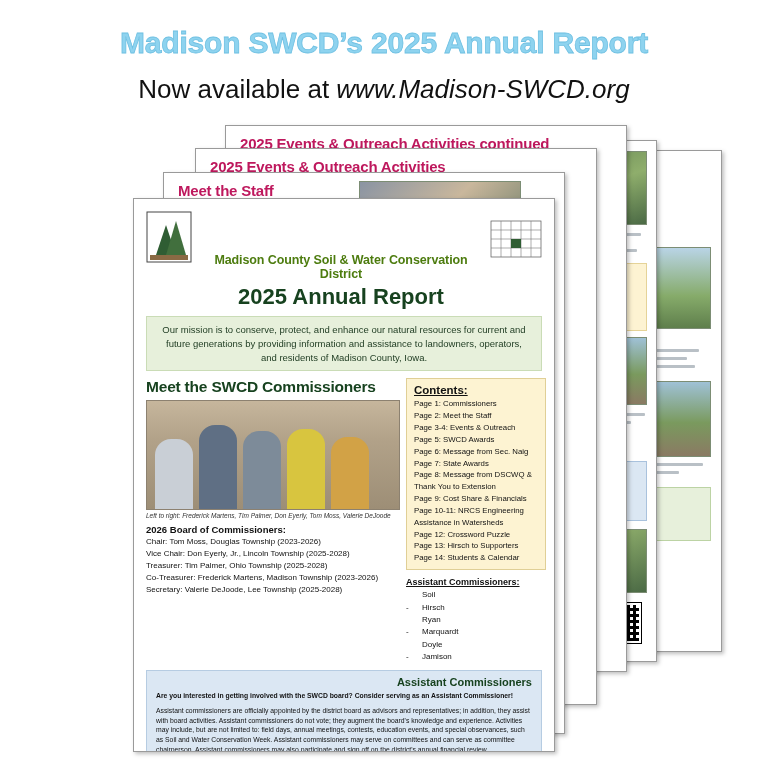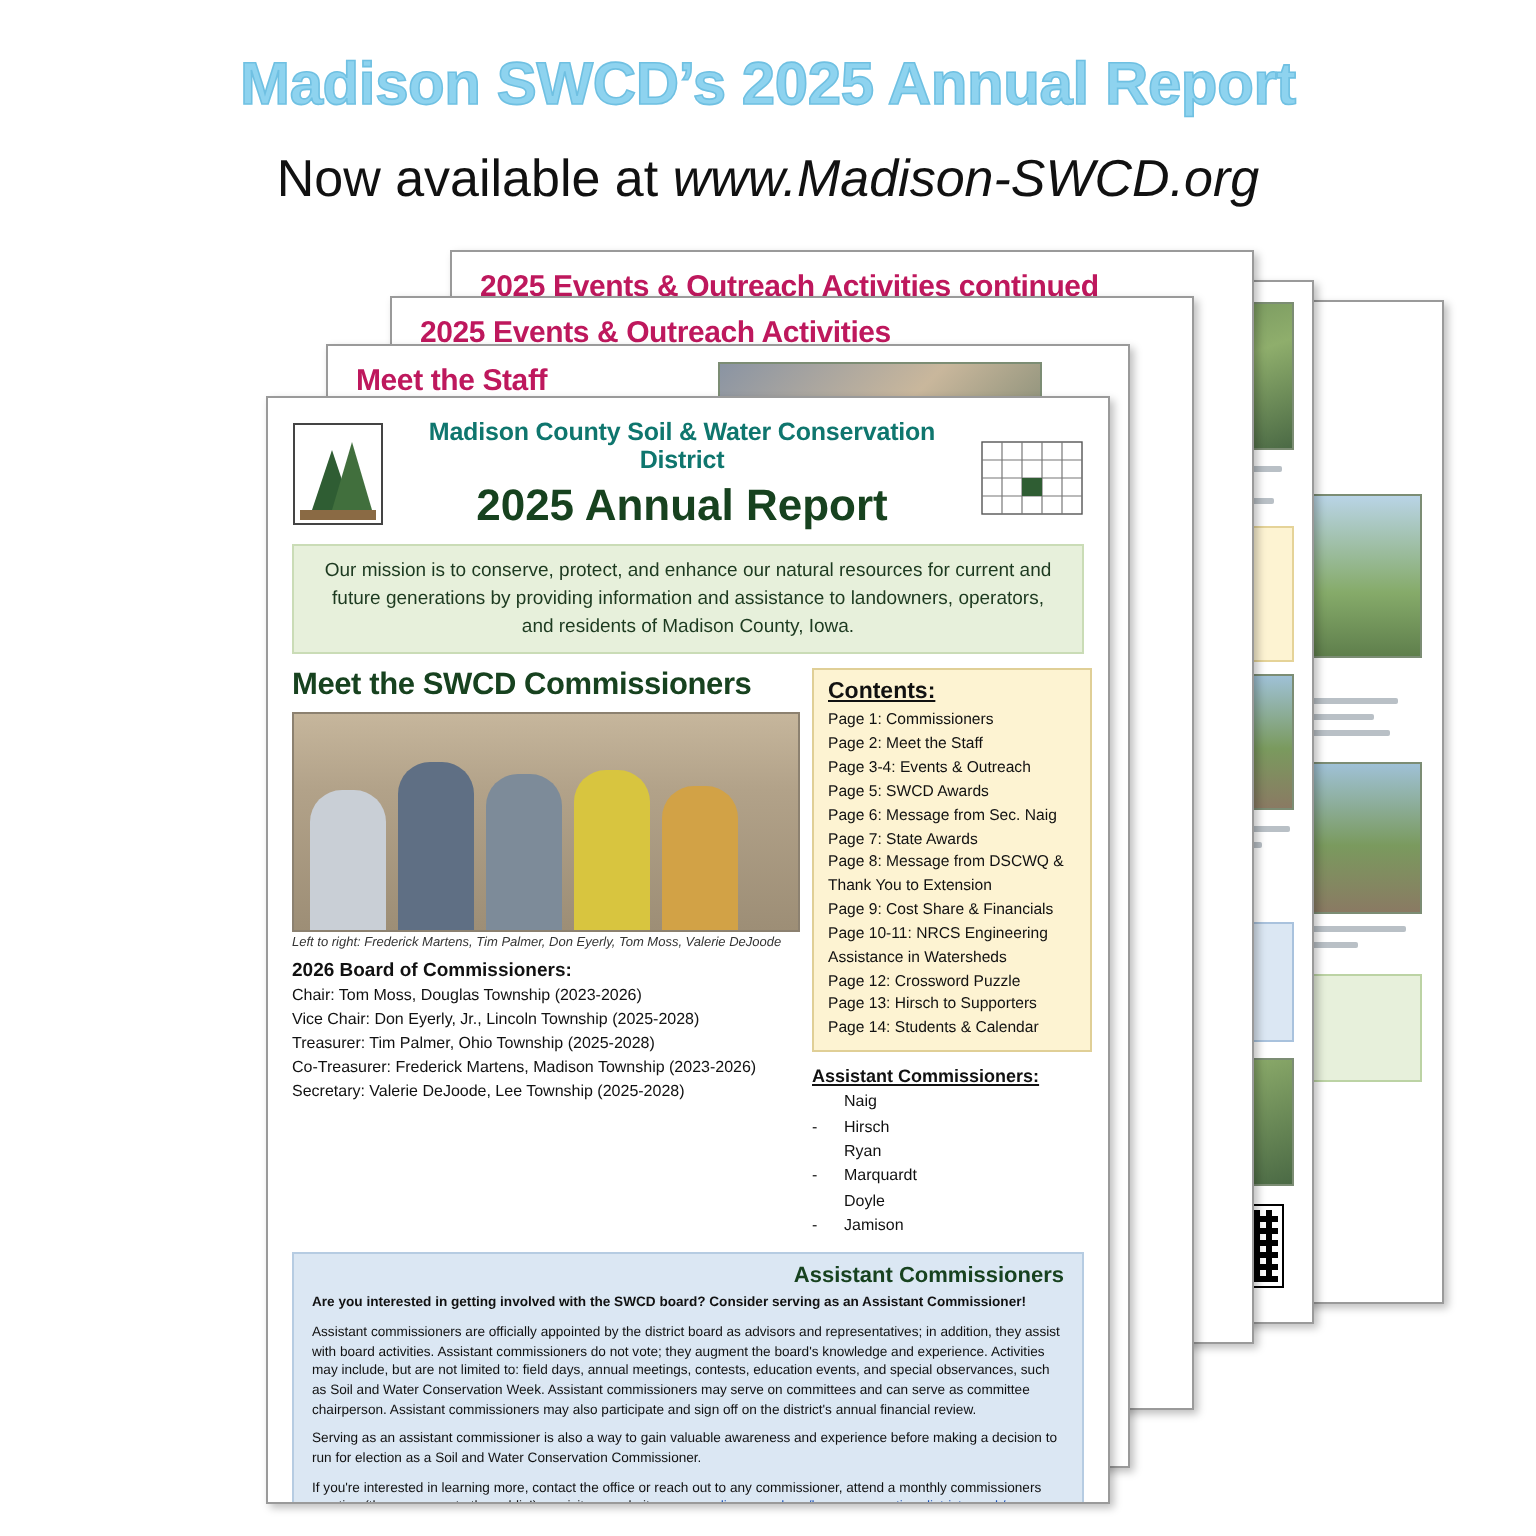--- a/index.html
+++ b/index.html
@@ -142,22 +142,23 @@
     flex: 0 0 auto;
     margin-top: 2px;
   }
   .fs-titles {
     flex: 1 1 auto;
     text-align: center;
   }
   .fs-org {
     font-size: 12.5px;
     font-weight: bold;
-    color: #0f766e;
+    color: #4d7c0f;
     letter-spacing: -0.1px;
+    margin-top: 44px;
   }
   .fs-report-title {
     font-size: 22px;
     font-weight: bold;
     color: #17421f;
     margin-top: 3px;
   }
   .fs-state {
     width: 52px; height: 46px;
     flex: 0 0 auto;
@@ -410,21 +411,21 @@
           <div>Page 8: Message from DSCWQ &amp; Thank You to Extension</div>
           <div>Page 9: Cost Share &amp; Financials</div>
           <div>Page 10-11: NRCS Engineering Assistance in Watersheds</div>
           <div>Page 12: Crossword Puzzle</div>
           <div>Page 13: Hirsch to Supporters</div>
           <div>Page 14: Students &amp; Calendar</div>
         </div>
       </div>
       <div class="fs-assistant-head">Assistant Commissioners:</div>
       <div class="fs-assistant-list">
-        <div><span>-</span><span>Naig Hirsch</span></div>
+        <div><span>-</span><span>Soil Hirsch</span></div>
         <div><span>-</span><span>Ryan Marquardt</span></div>
         <div><span>-</span><span>Doyle Jamison</span></div>
       </div>
     </div>
   </div>
 
   <div class="fs-ac-panel">
     <div class="fs-ac-title">Assistant Commissioners</div>
     <p class="fs-ac-p bold">Are you interested in getting involved with the SWCD board?  Consider serving as an Assistant Commissioner!</p>
     <p class="fs-ac-p">Assistant commissioners are officially appointed by the district board as advisors and representatives; in addition, they assist with board activities. Assistant commissioners do not vote; they augment the board's knowledge and experience. Activities may include, but are not limited to: field days, annual meetings, contests, education events, and special observances, such as Soil and Water Conservation Week.  Assistant commissioners may serve on committees and can serve as committee chairperson. Assistant commissioners may also participate and sign off on the district's annual financial review.</p>

